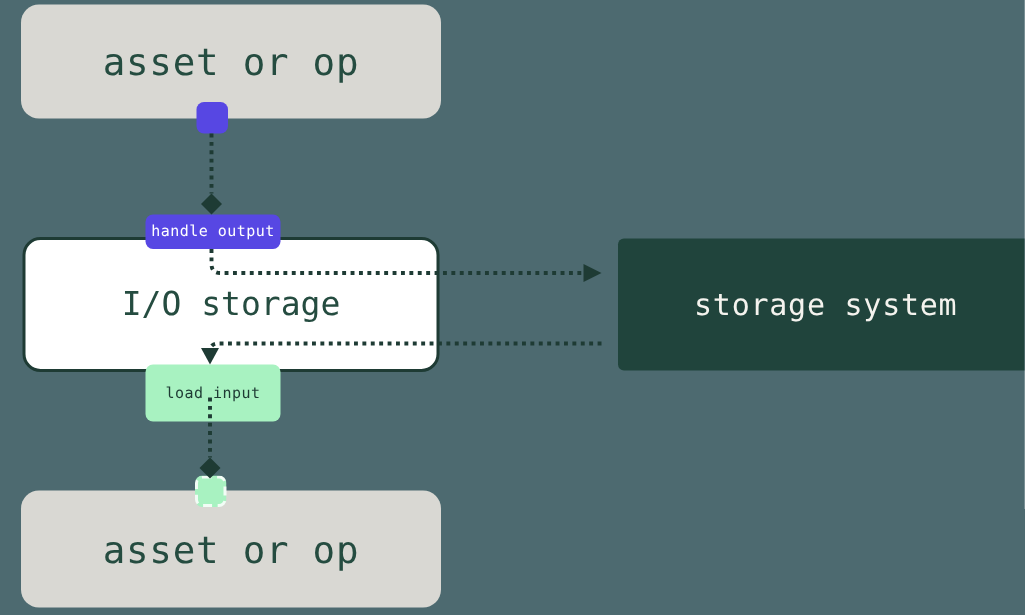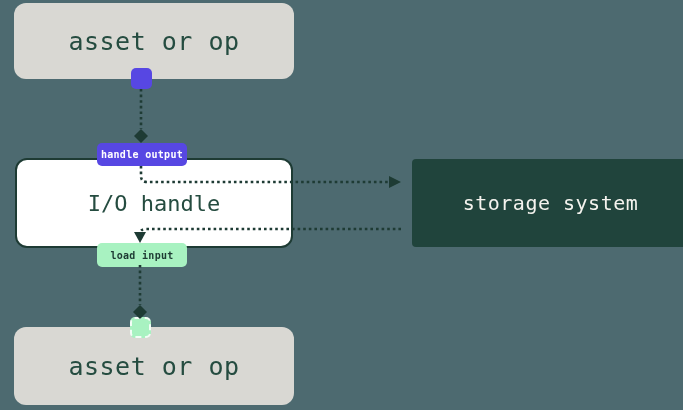--- a/index.html
+++ b/index.html
@@ -46,32 +46,32 @@
     color: var(--storage-text, #f4f3ee);
     font-size: 20px;
     letter-spacing: 0.5px;
   }
   .badge {
     position: absolute;
     display: flex;
     align-items: center;
     justify-content: center;
     font-size: 10px;
-    font-weight: bold;
+    font-weight: normal;
     border-radius: 5px;
     letter-spacing: 0.3px;
     z-index: 3;
   }
   .badge.output {
     left: 97px; top: 143px; width: 90px; height: 23px;
     background: var(--output-accent, #5747e3);
     color: #ffffff;
   }
   .badge.input {
-    left: 97px; top: 243px; width: 90px; height: 24px;
+    left: 97px; top: 243px; width: 90px; height: 38px;
     background: var(--input-accent, #a8f2c1);
     color: var(--io-manager-border, #1e3b34);
   }
   .handle-square {
     position: absolute;
     width: 21px; height: 21px;
     border-radius: 5px;
     box-sizing: border-box;
     z-index: 2;
   }
@@ -97,21 +97,21 @@
 
 <div class="canvas">
 
   <div class="node asset-node top">
     <span>asset or op</span>
   </div>
 
   <div class="handle-square output"></div>
 
   <div class="node io-node">
-    <span>I/O handle</span>
+    <span>I/O storage</span>
   </div>
 
   <div class="node storage-node">
     <span>storage system</span>
   </div>
 
   <div class="badge output">
     <span>handle output</span>
   </div>
   <div class="badge input">

